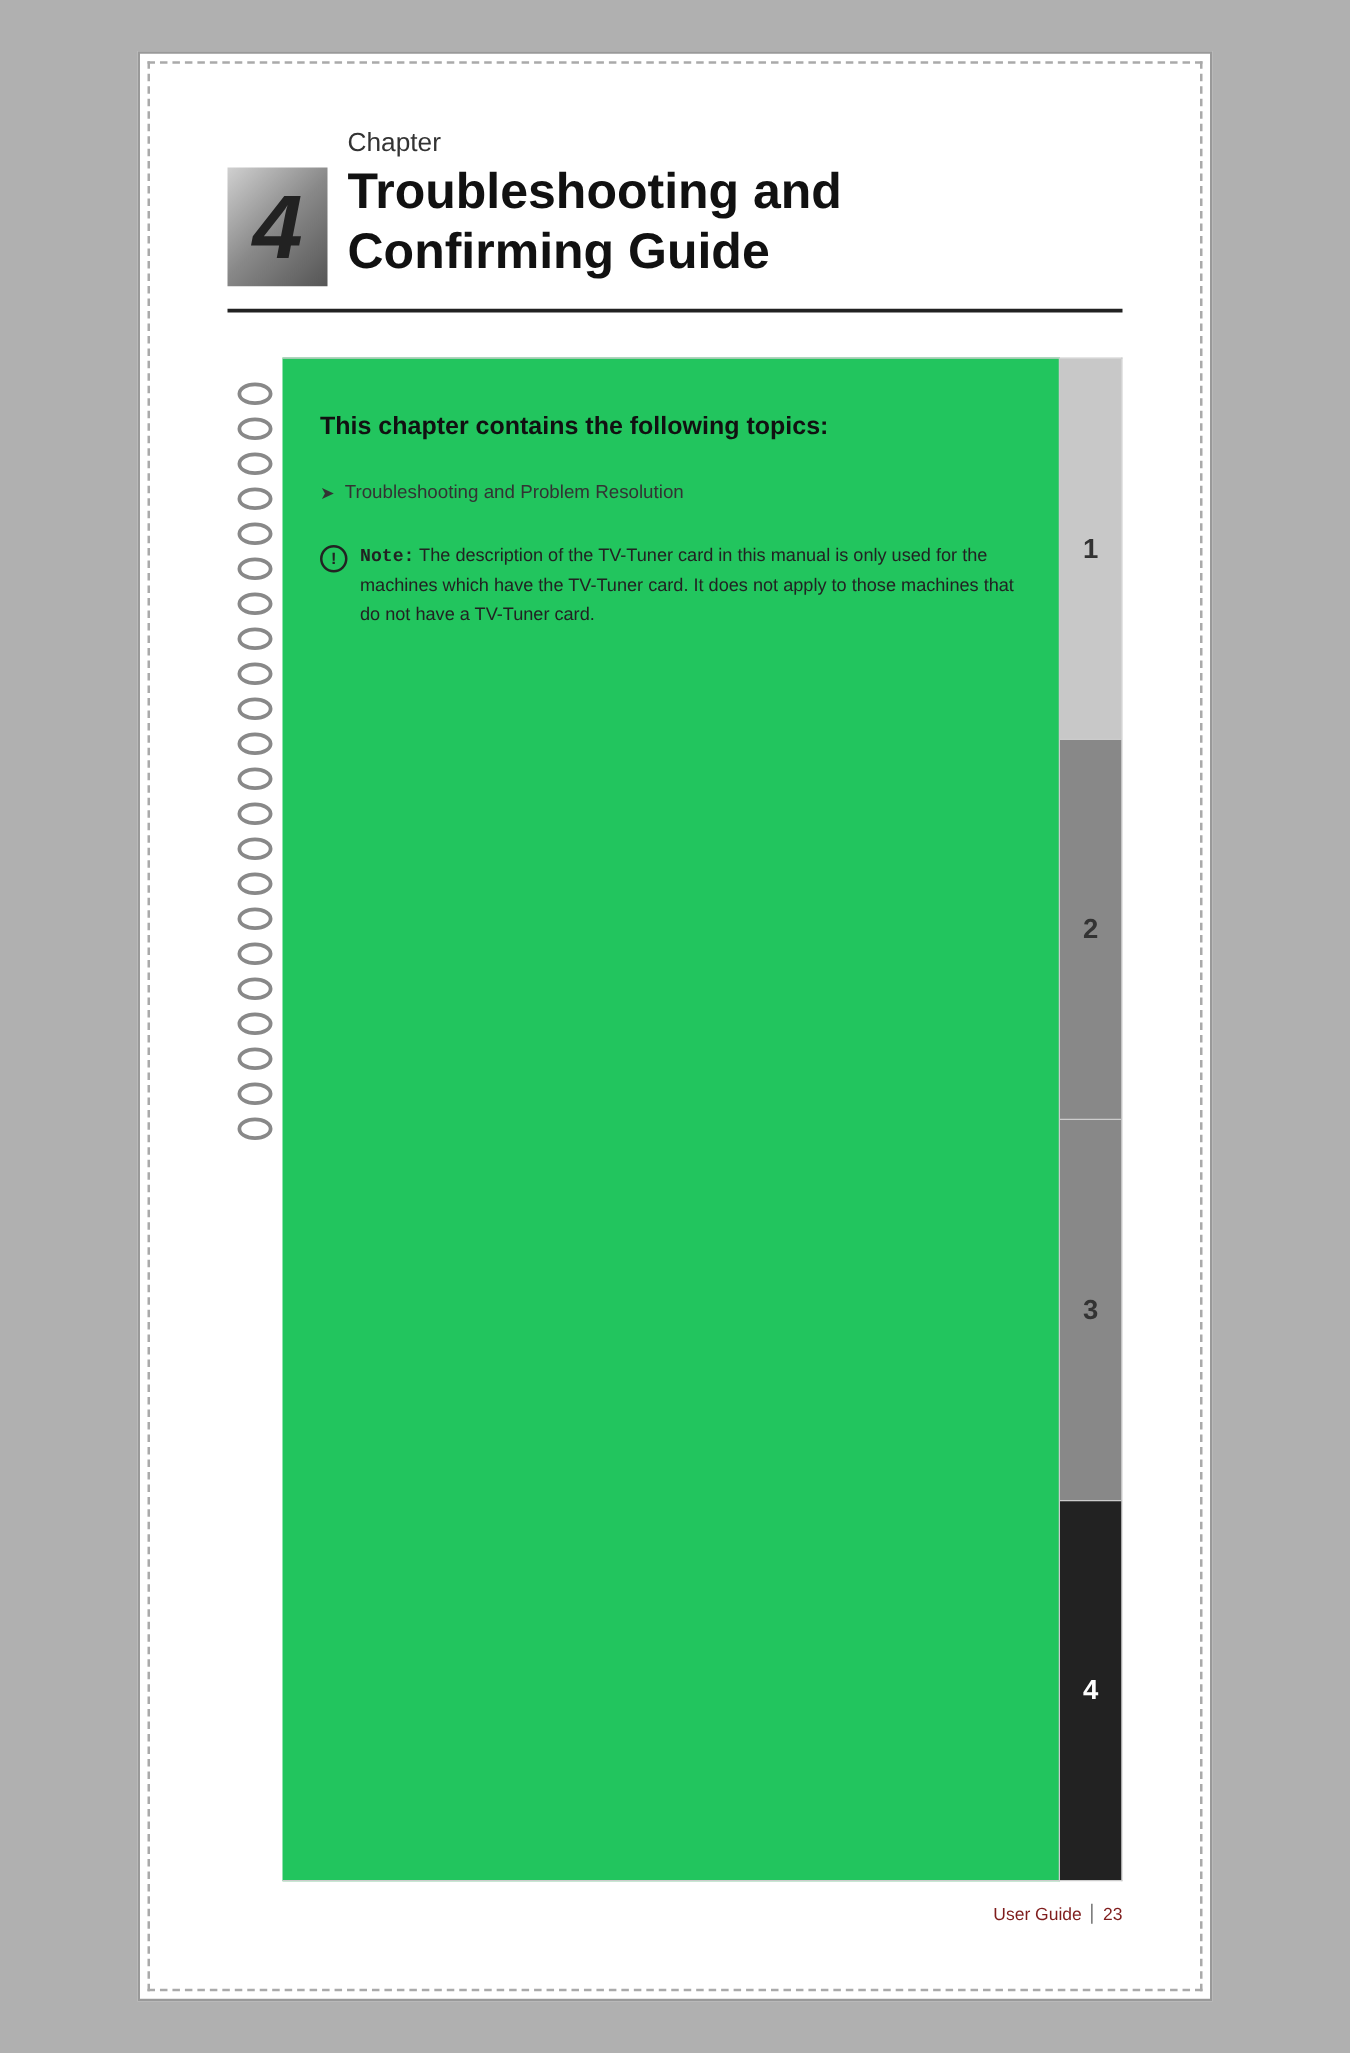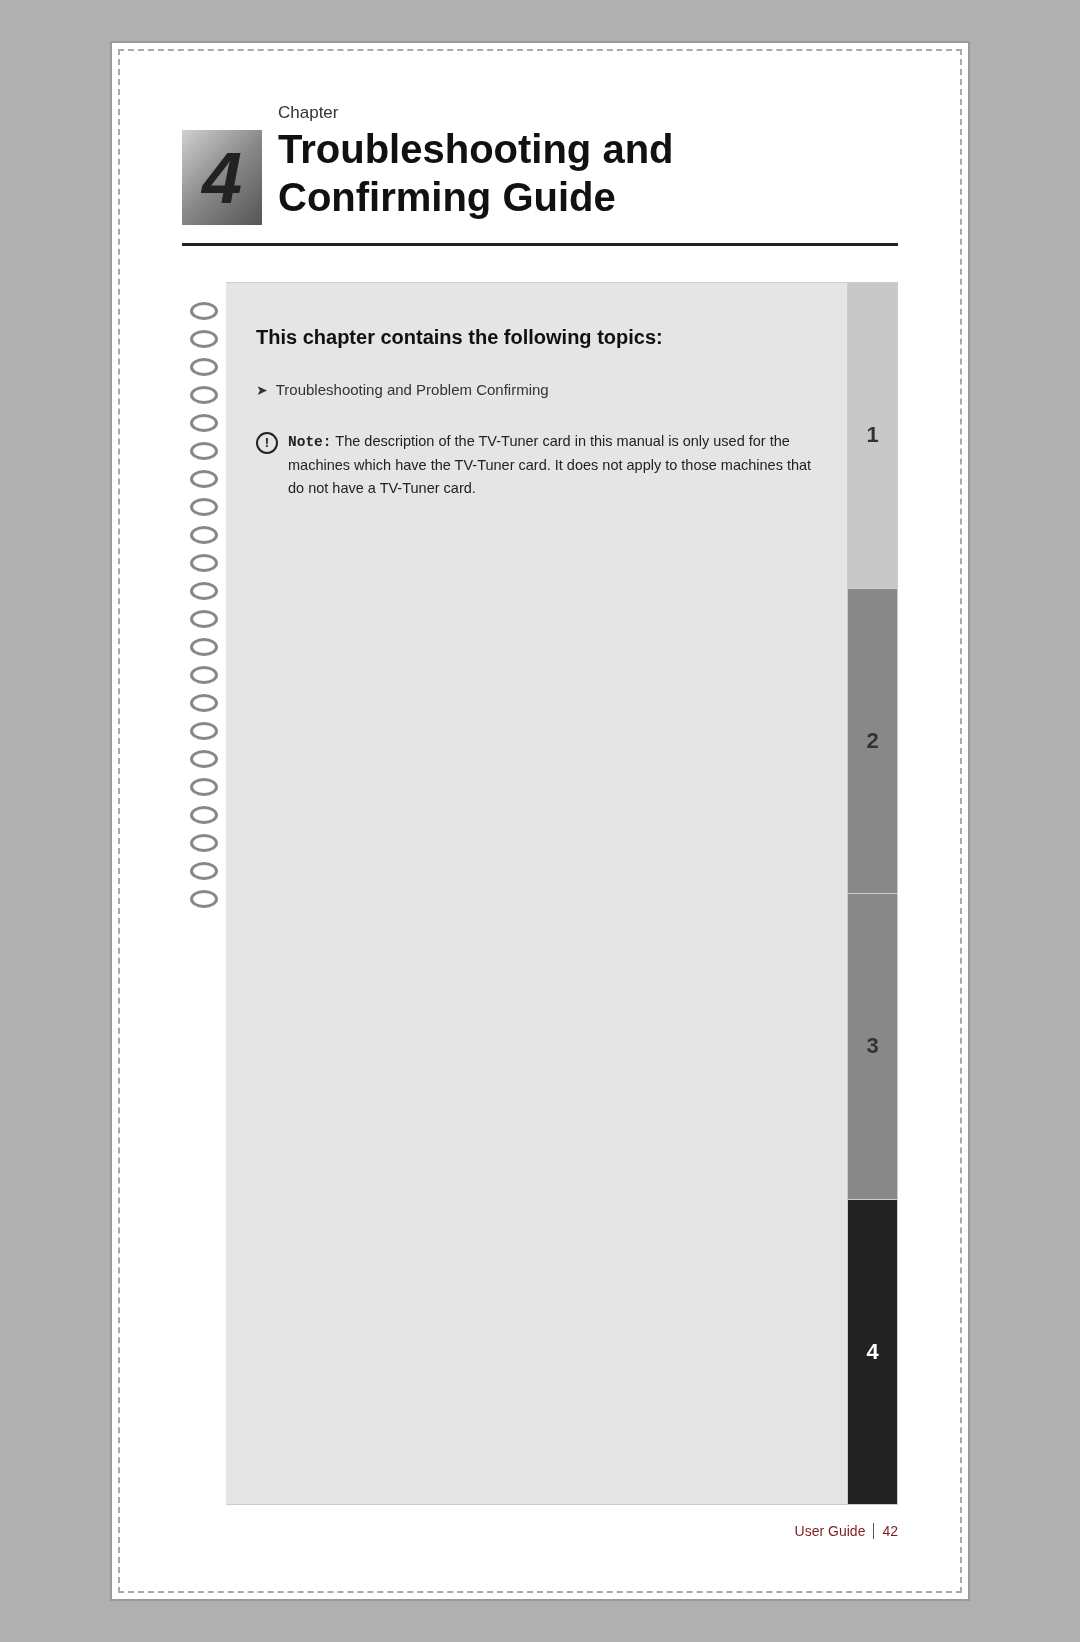--- a/index.html
+++ b/index.html
@@ -62,21 +62,21 @@
     }
 
     .chapter-title-area {
       display: flex;
       flex-direction: column;
       justify-content: flex-end;
       padding-bottom: 4px;
     }
 
     .chapter-label {
-      font-size: 17px;
+      font-size: 21px;
       font-weight: normal;
       color: #333;
       margin-bottom: 2px;
     }
 
     .chapter-title {
       font-size: 40px;
       font-weight: bold;
       color: #111;
       line-height: 1.2;
@@ -112,21 +112,21 @@
       width: 28px;
       height: 18px;
       border: 3px solid #888;
       border-radius: 50%;
       background: transparent;
     }
 
     
     .notebook-paper {
       flex: 1;
-      background: #e5e5e5;
+      background: #22c55e;
       border: 1.5px solid #ccc;
       border-left: none;
       padding: 40px 30px 60px 30px;
       position: relative;
       display: flex;
       flex-direction: column;
     }
 
     
     .tab-strip {
@@ -297,21 +297,21 @@
       <div class="spiral-ring"></div>
       <div class="spiral-ring"></div>
     </div>
 
     <div class="notebook-paper">
       <div class="notebook-heading">This chapter contains the following topics:</div>
 
       <div class="topics-list">
         <div class="topic-item">
           <span class="topic-arrow">➤</span>
-          <span>Troubleshooting and Problem Confirming</span>
+          <span>Troubleshooting and Problem Resolution</span>
         </div>
       </div>
 
       <div class="note-box">
         <div class="note-icon">!</div>
         <div class="note-text">
           <strong>Note:</strong>
           <span> </span><span>The description of the TV-Tuner card in this manual is only used for the machines which have the TV-Tuner card. It does not apply to those machines that do not have a TV-Tuner card.</span>
         </div>
       </div>
@@ -330,16 +330,16 @@
       <div class="tab-item active">
         <span class="tab-number">4</span>
       </div>
     </div>
 
   </div>
 
   <div class="page-footer">
     <span>User Guide</span>
     <div class="footer-separator"></div>
-    <span>42</span>
+    <span>23</span>
   </div>
 
 </div>
 
 </body></html>

